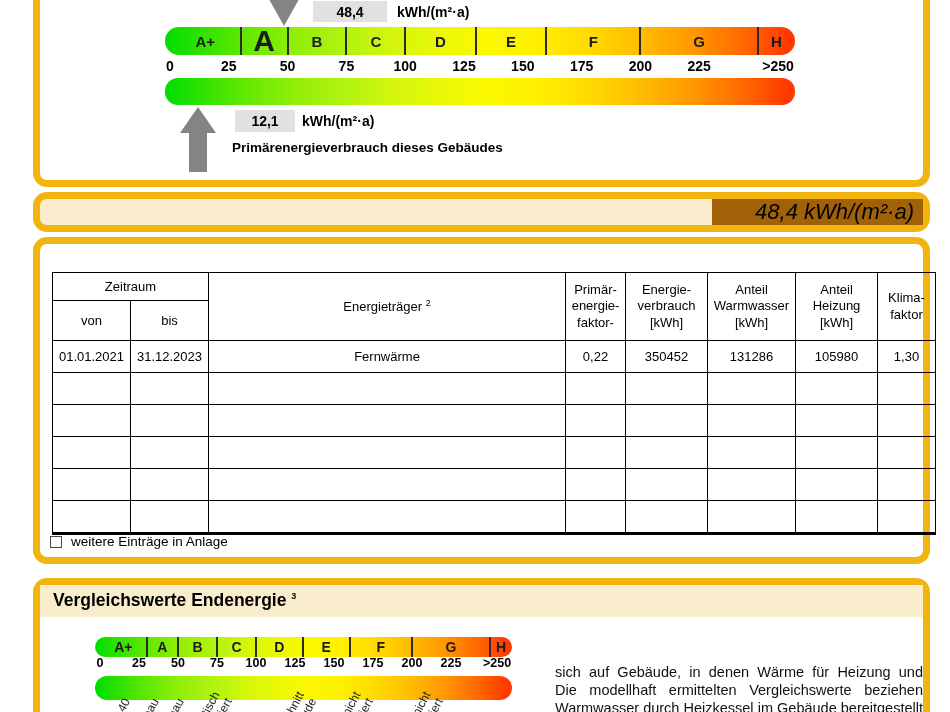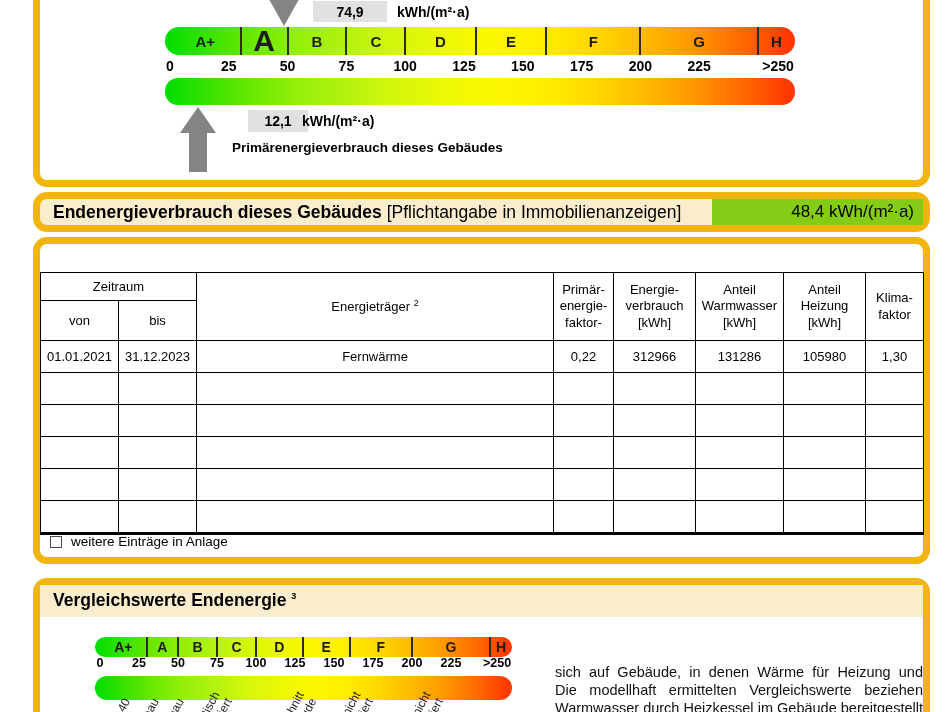--- a/index.html
+++ b/index.html
@@ -55,43 +55,43 @@
     position:absolute;width:0;height:0;top:134px;
     border-left:18px solid transparent;border-right:18px solid transparent;
     border-bottom:26px solid #848484;
   }
   .up-arrow-shaft{position:absolute;top:160px;width:18px;height:39px;background:#848484;}
   .valbox{
     position:absolute;background:#E1E1E1;display:flex;align-items:center;justify-content:center;
     font-weight:bold;font-size:14px;
   }
   #endValBox{left:273px;top:28px;width:74px;height:21px;}
-  #primValBox{left:208px;top:137px;width:60px;height:22px;}
+  #primValBox{left:195px;top:137px;width:60px;height:22px;}
   .unit{position:absolute;font-weight:bold;font-size:14px;white-space:nowrap;}
   #endUnit{left:357px;top:31px;}
   #primUnit{left:262px;top:140px;}
   #primCaption{position:absolute;left:192px;top:167px;font-weight:bold;font-size:13.5px;white-space:nowrap;}
 
   
   #sec2 .inner{display:flex;align-items:center;}
   .sec2-title{padding-left:13px;font-size:17.5px;white-space:nowrap;}
   .sec2-title b{font-weight:bold;}
   #endEnergyValue{
-    position:absolute;right:0;top:0;bottom:0;width:211px;background:#84cc16;
+    position:absolute;right:0;top:0;bottom:0;width:211px;background:#a16207;
     display:flex;align-items:center;justify-content:flex-end;
-    padding-right:9px;box-sizing:border-box;font-size:17px;
+    padding-right:9px;box-sizing:border-box;font-size:22px;font-style:italic;
   }
 
   
   .bandtitle{
     position:absolute;left:0;top:0;right:0;background:#FAEDCD;
     font-weight:bold;font-size:17.5px;padding:5px 0 6px 13px;box-sizing:border-box;
   }
   #consTable{
-    position:absolute;left:0;top:28px;width:883px;border-collapse:collapse;
+    position:absolute;left:12px;top:28px;width:883px;border-collapse:collapse;
     table-layout:fixed;font-size:13px;border-radius:14px;
   }
   #consTable th,#consTable td{
     border:1px solid #000;text-align:center;vertical-align:middle;
     font-weight:normal;padding:0 2px;overflow:hidden;
   }
   #consTable thead .pre{white-space:pre-line;line-height:1.25;}
   #consTable tr.h1 th{height:27px;}
   #consTable tr.h2 th{height:39px;}
   #consTable tbody td{height:31px;}
@@ -114,21 +114,21 @@
 </style>
 </head>
 <body>
 
 <div class="page">
 
   <section class="sec" id="sec1">
     <div class="inner">
       <div class="down-arrow" id="endMarker" style="left: 224.837px;"></div>
       <div class="valbox" id="endValBox">
-        <span>74,9</span>
+        <span>48,4</span>
       </div>
       <span class="unit" id="endUnit">kWh/(m²·a)</span>
 
       <div class="scalebar" id="topBar">
           <span class="clsLetter" style="left: 40.28px;">A+</span>
           <div class="divider" style="left: 74.56px;"></div>
           <span class="clsLetter big" style="left: 99.08px;">A</span>
           <div class="divider" style="left: 121.6px;"></div>
           <span class="clsLetter" style="left: 152px;">B</span>
           <div class="divider" style="left: 180.4px;"></div>
@@ -164,24 +164,20 @@
       <div class="valbox" id="primValBox">
         <span>12,1</span>
       </div>
       <span class="unit" id="primUnit">kWh/(m²·a)</span>
       <div id="primCaption">Primärenergieverbrauch dieses Gebäudes</div>
     </div>
   </section>
 
   <section class="sec" id="sec2">
     <div class="inner">
-      <div class="sec2-title">
-        <b>Endenergieverbrauch dieses Gebäudes</b>
-        <span>[Pflichtangabe in Immobilienanzeigen]</span>
-      </div>
       <div id="endEnergyValue">48,4 kWh/(m²·a)</div>
     </div>
   </section>
 
   <section class="sec" id="sec3">
     <div class="inner">
       <table id="consTable">
         <colgroup>
           <col style="width:78px">
             <col style="width:78px">
@@ -217,21 +213,21 @@
             <th>von</th>
             <th>bis</th>
           </tr>
         </thead>
         <tbody id="consBody">
             <tr>
               <td>01.01.2021</td>
               <td>31.12.2023</td>
               <td>Fernwärme</td>
               <td>0,22</td>
-              <td>312966</td>
+              <td>350452</td>
               <td>131286</td>
               <td>105980</td>
               <td>1,30</td>
             </tr>
             <tr>
               <td></td>
               <td></td>
               <td></td>
               <td></td>
               <td></td>

